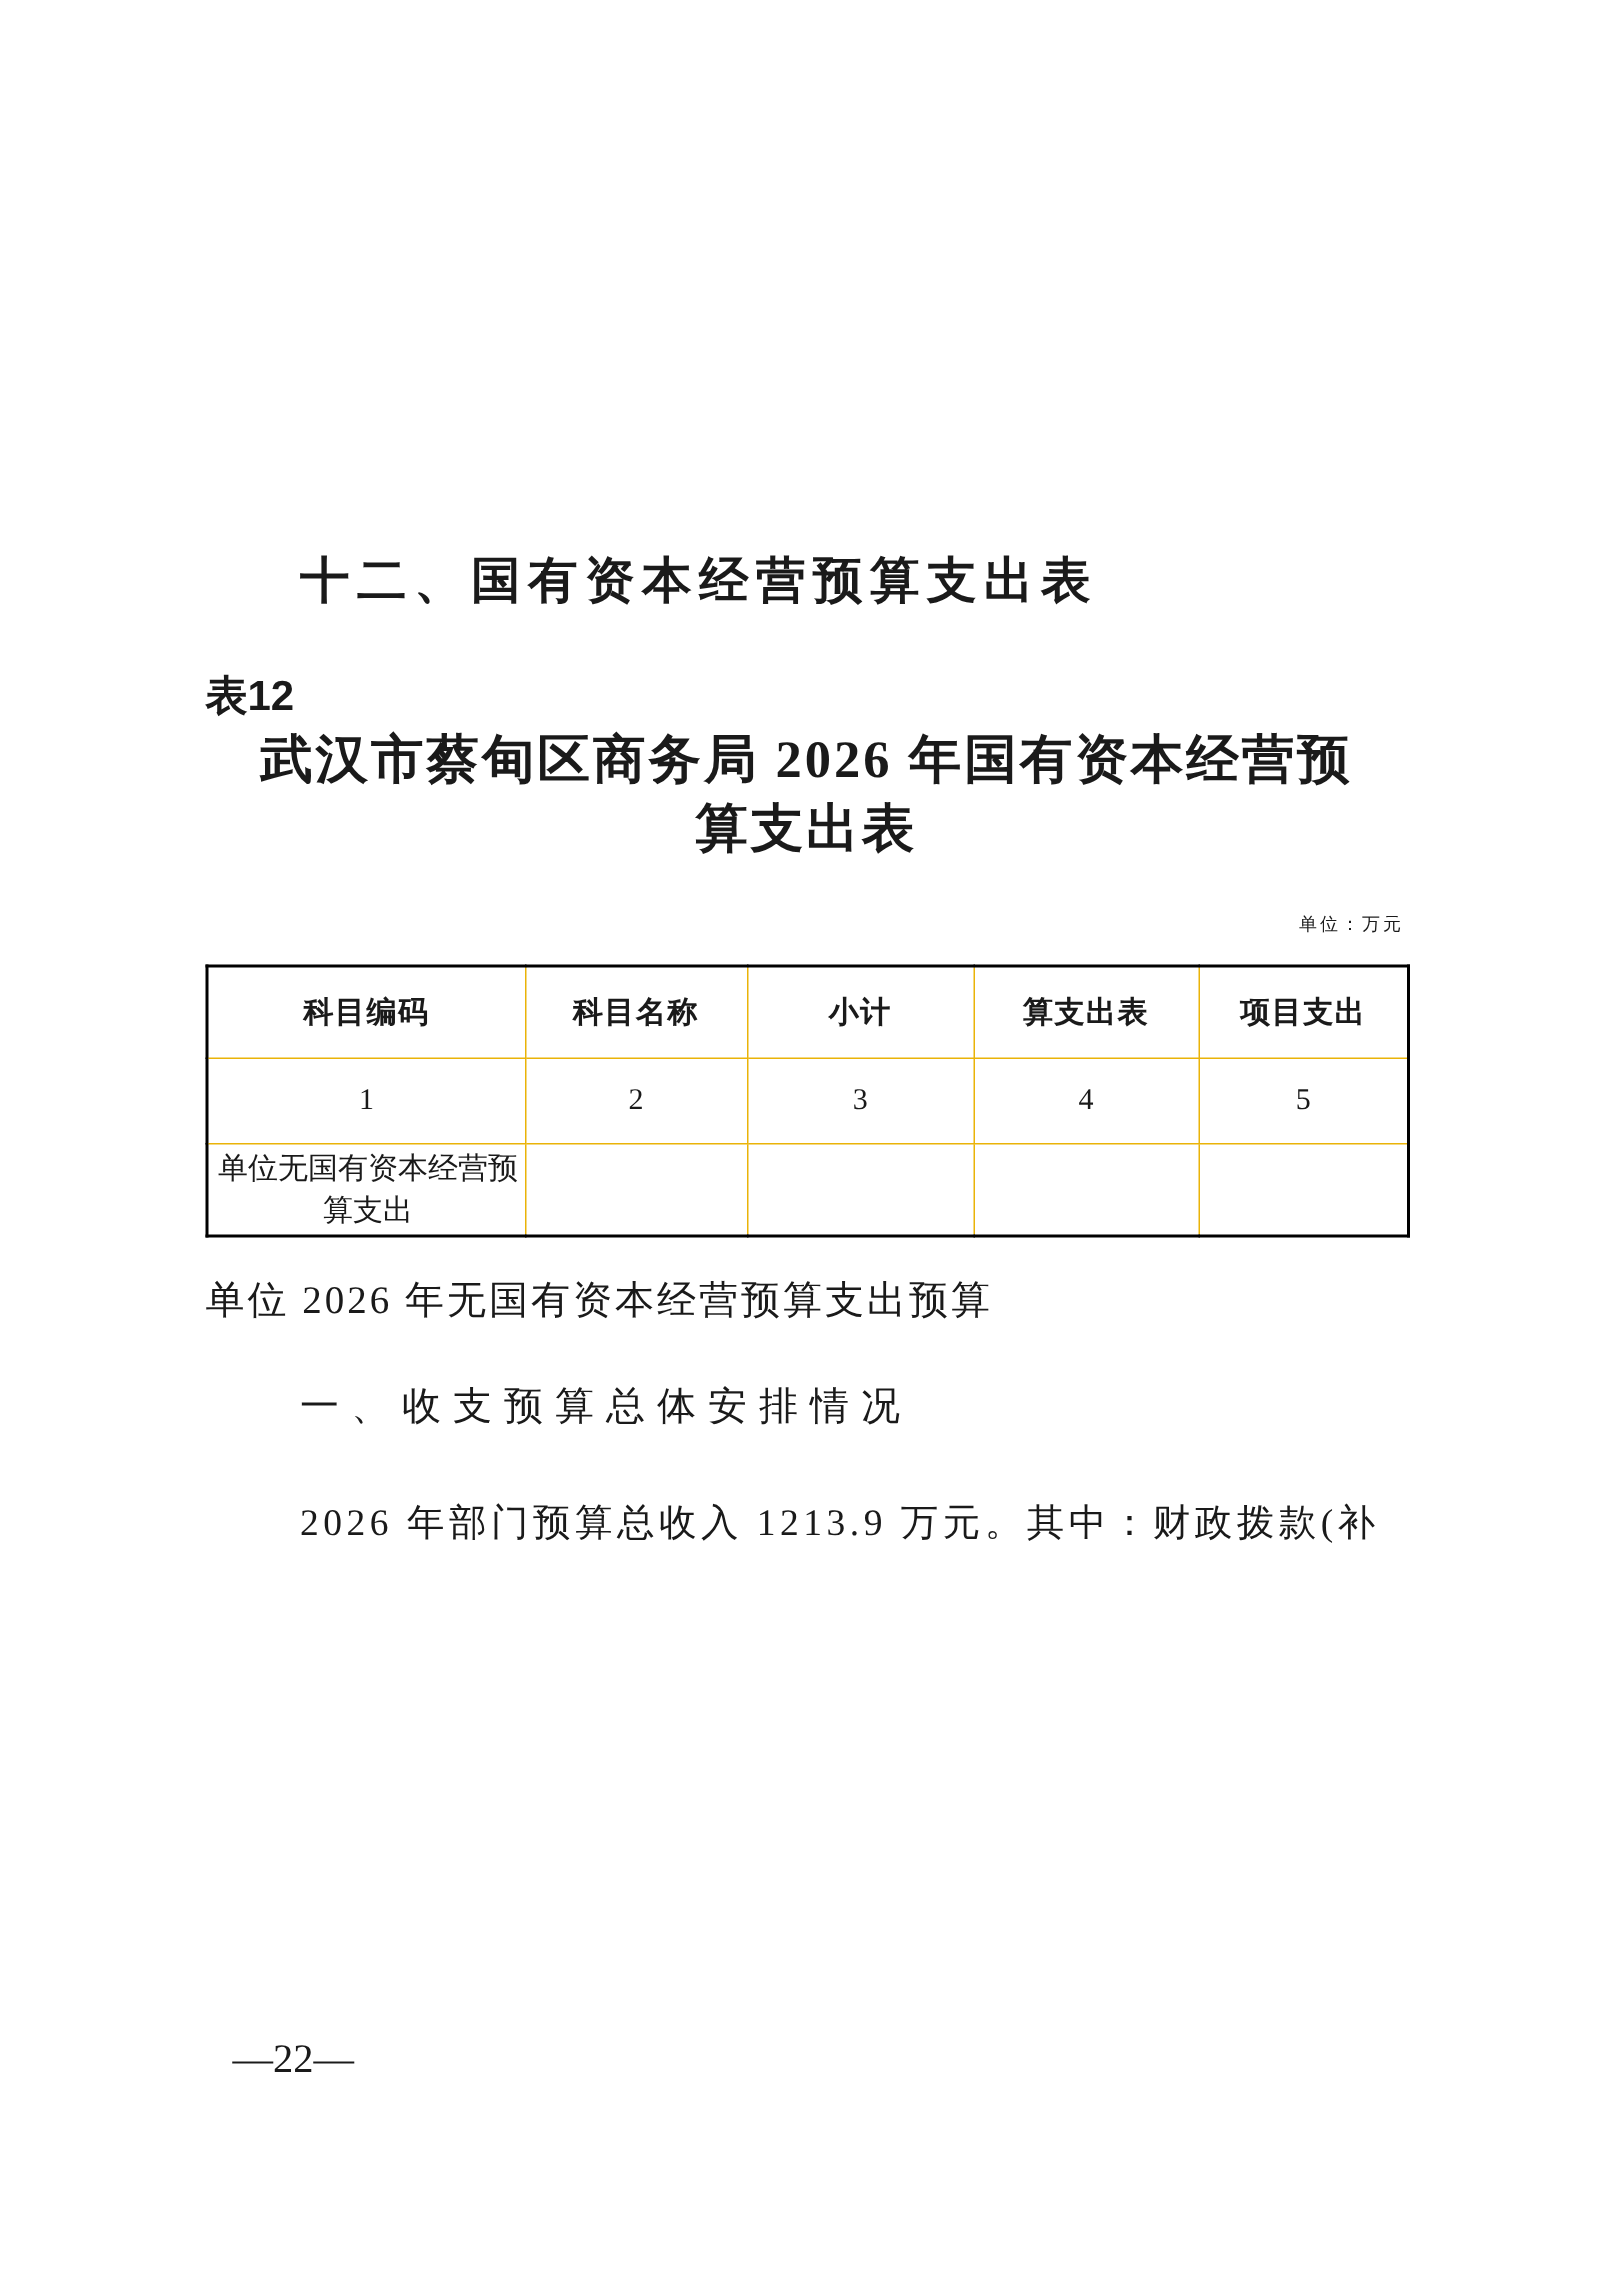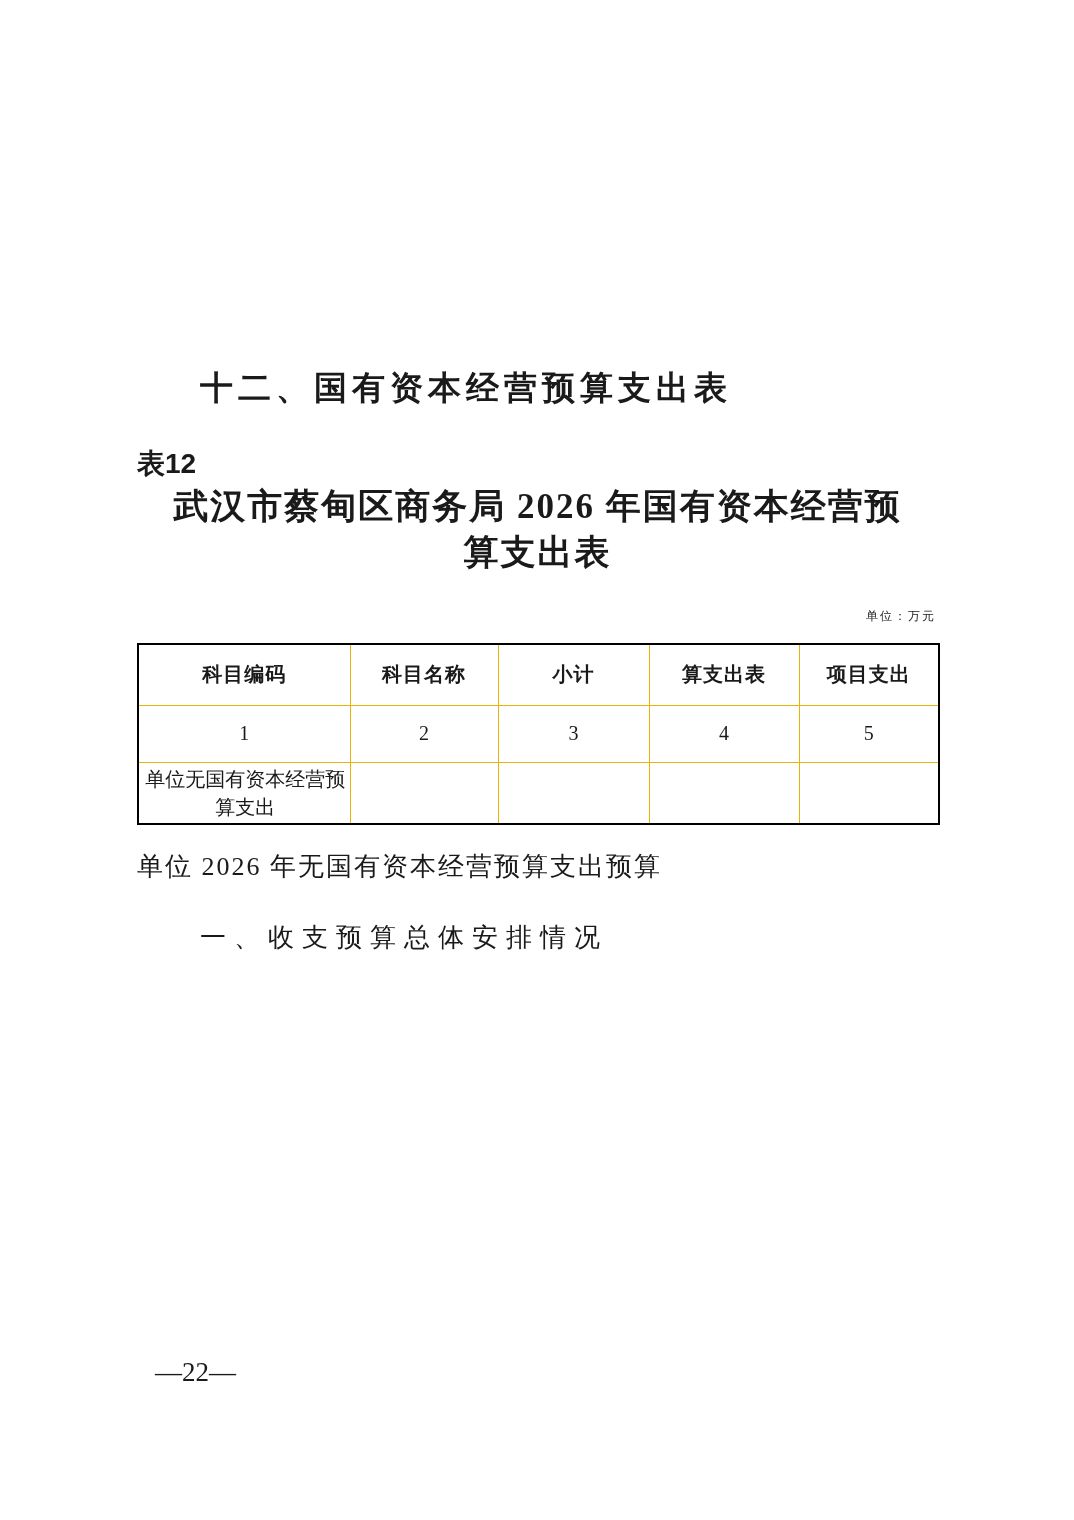--- a/index.html
+++ b/index.html
@@ -190,17 +190,18 @@
           <td></td>
         </tr>
       </tbody>
     </table>
 
     <div class="table-footnote">单位 2026 年无国有资本经营预算支出预算</div>
 
 
     <div class="part3-subheading">一、收支预算总体安排情况</div>
 
+    <div class="part3-paragraph">2026 年部门预算总收入 1213.9 万元。其中：财政拨款(补</div>
 
   </div>
 
   <div class="page-number">—22—</div>
 </div>
 
 </body></html>

